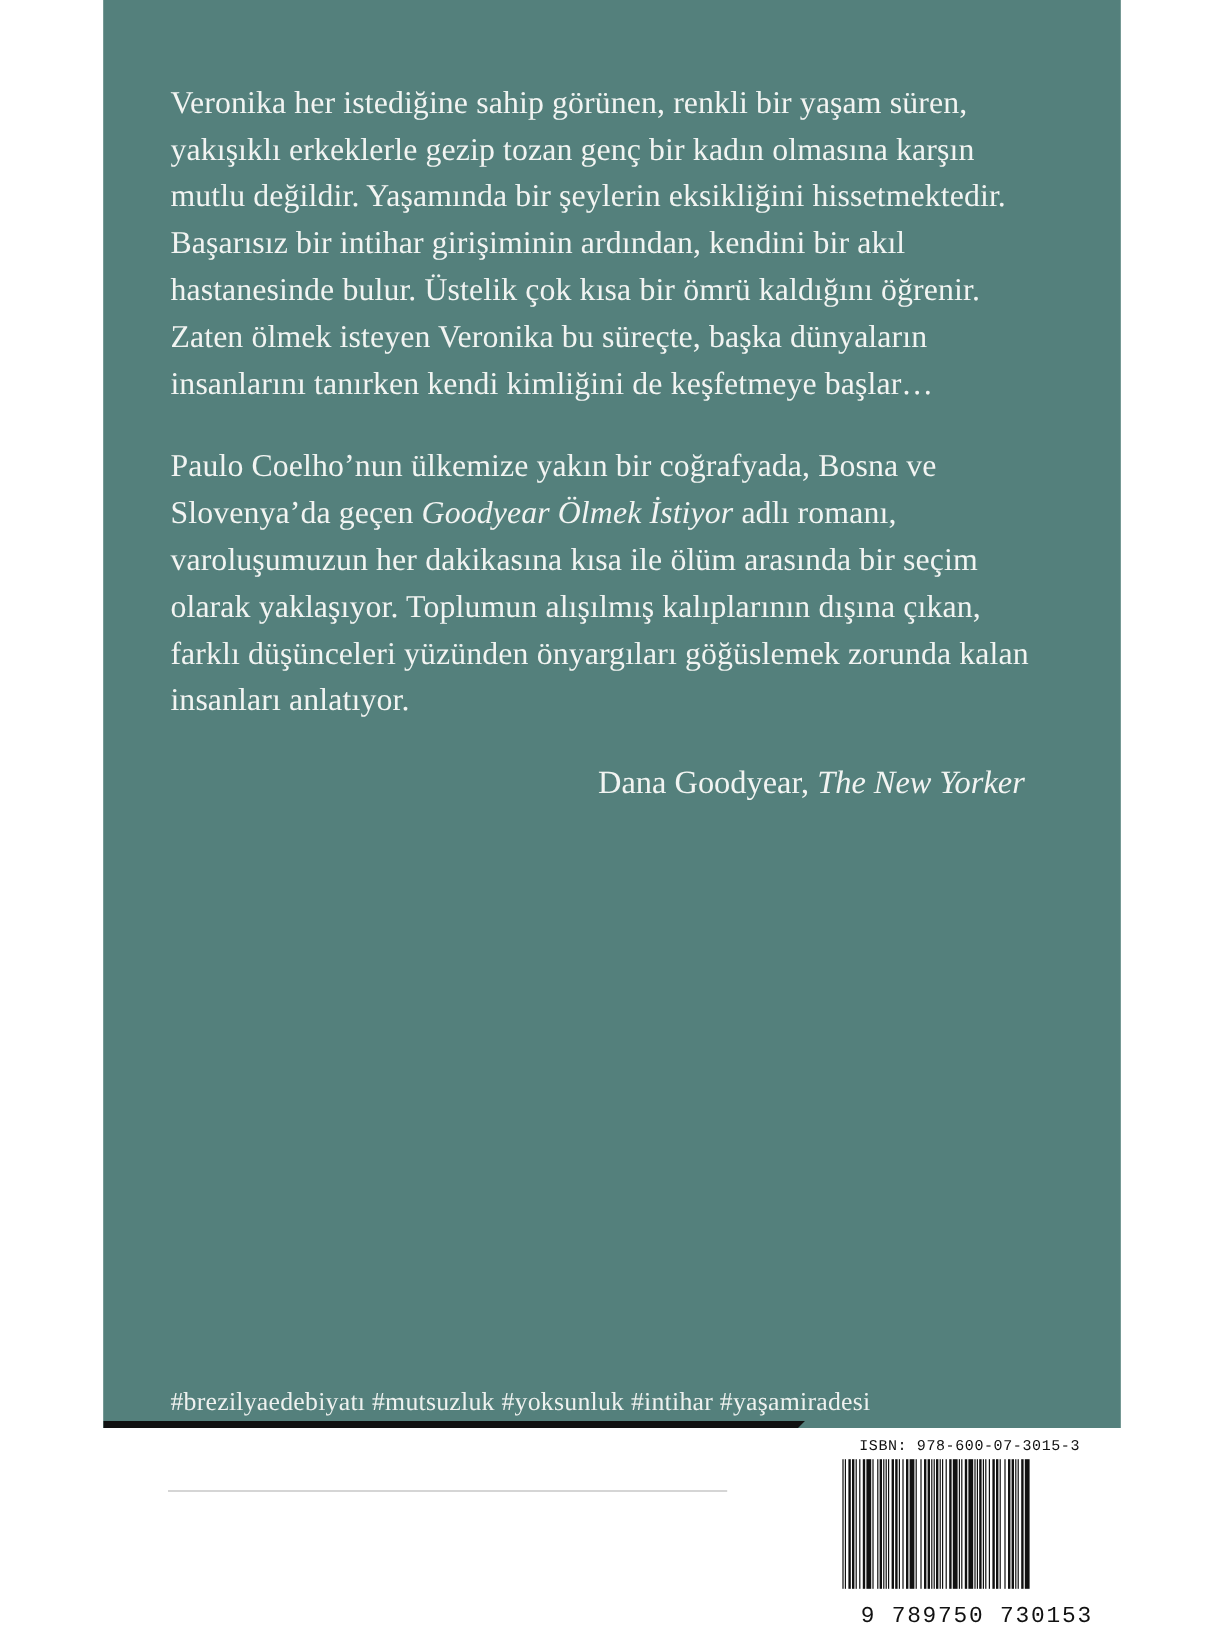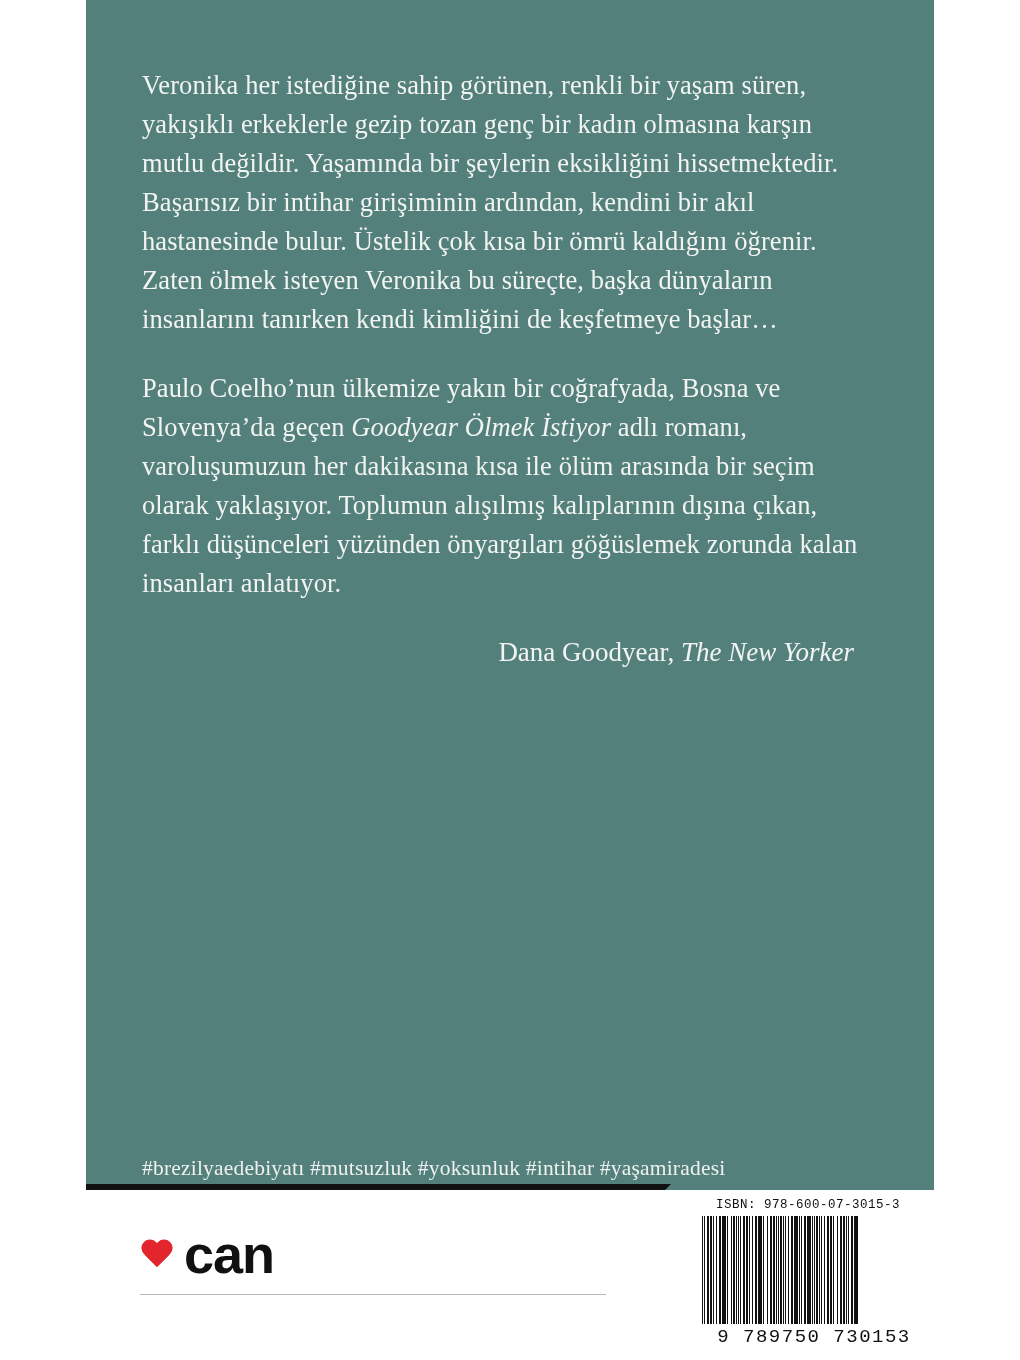--- a/index.html
+++ b/index.html
@@ -272,21 +272,21 @@
     display: block;
     background: #111;
     height: 100%;
   }
   .barcode-number {
     font-family: "Liberation Mono", monospace;
     font-size: 19px;
     letter-spacing: 1.5px;
     color: #111;
     text-align: center;
-    margin-top: 2px;
+    margin-top: 12px;
   }
 </style>
 </head>
 <body>
 
 <div class="book-back">
 
   <div class="blurb">
     <p class="para">Veronika her istediğine sahip görünen, renkli bir yaşam süren, yakışıklı erkeklerle gezip tozan genç bir kadın olmasına karşın mutlu değildir. Yaşamında bir şeylerin eksikliğini hissetmektedir. Başarısız bir intihar girişiminin ardından, kendini bir akıl hastanesinde bulur. Üstelik çok kısa bir ömrü kaldığını öğrenir. Zaten ölmek isteyen Veronika bu süreçte, başka dünyaların insanlarını tanırken kendi kimliğini de keşfetmeye başlar…</p>
 
@@ -296,24 +296,20 @@
     <p class="attribution"><span>Dana Goodyear, </span><em>The New Yorker</em></p>
   </div>
 
   <div class="hashtags">#brezilyaedebiyatı #mutsuzluk #yoksunluk #intihar #yaşamiradesi</div>
 </div>
 
 <div class="black-bar"></div>
 <div class="footer-strip"></div>
 
 <div class="logo-block">
-  <div class="logo-row">
-    <span class="heart"></span>
-    <span class="can-word">can</span>
-  </div>
   <div class="logo-divider"></div>
 </div>
 
 <div class="barcode-box">
   <div class="isbn-text">ISBN: 978-600-07-3015-3</div>
   <div class="bars">
       <span style="width: 1px;"></span>
       <span style="width: 1px; background: transparent;"></span>
       <span style="width: 1px;"></span>
       <span style="width: 2px; background: transparent;"></span>

